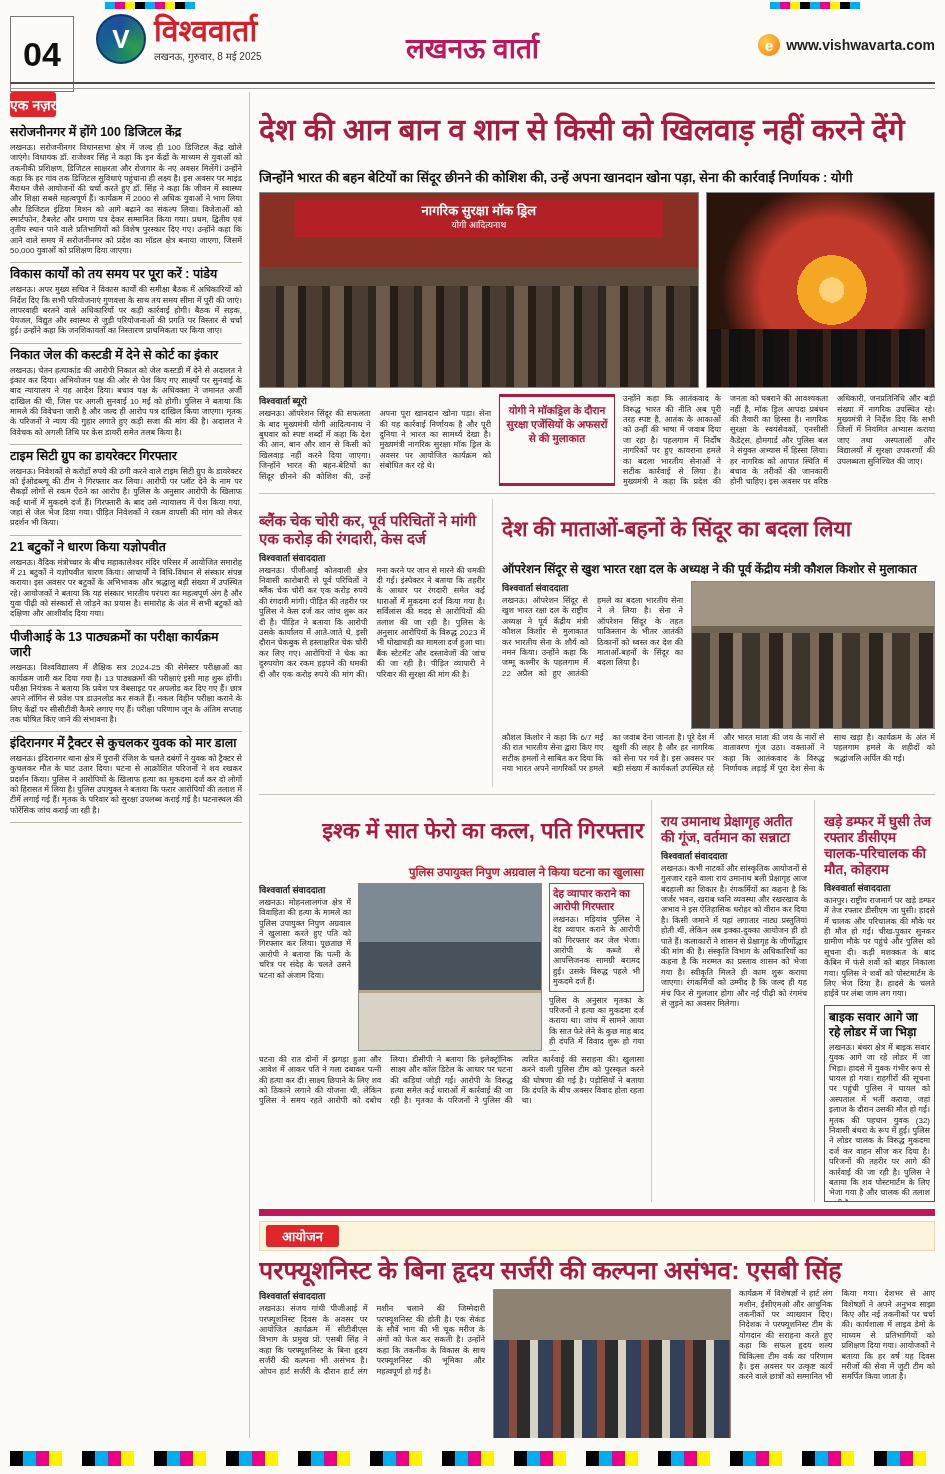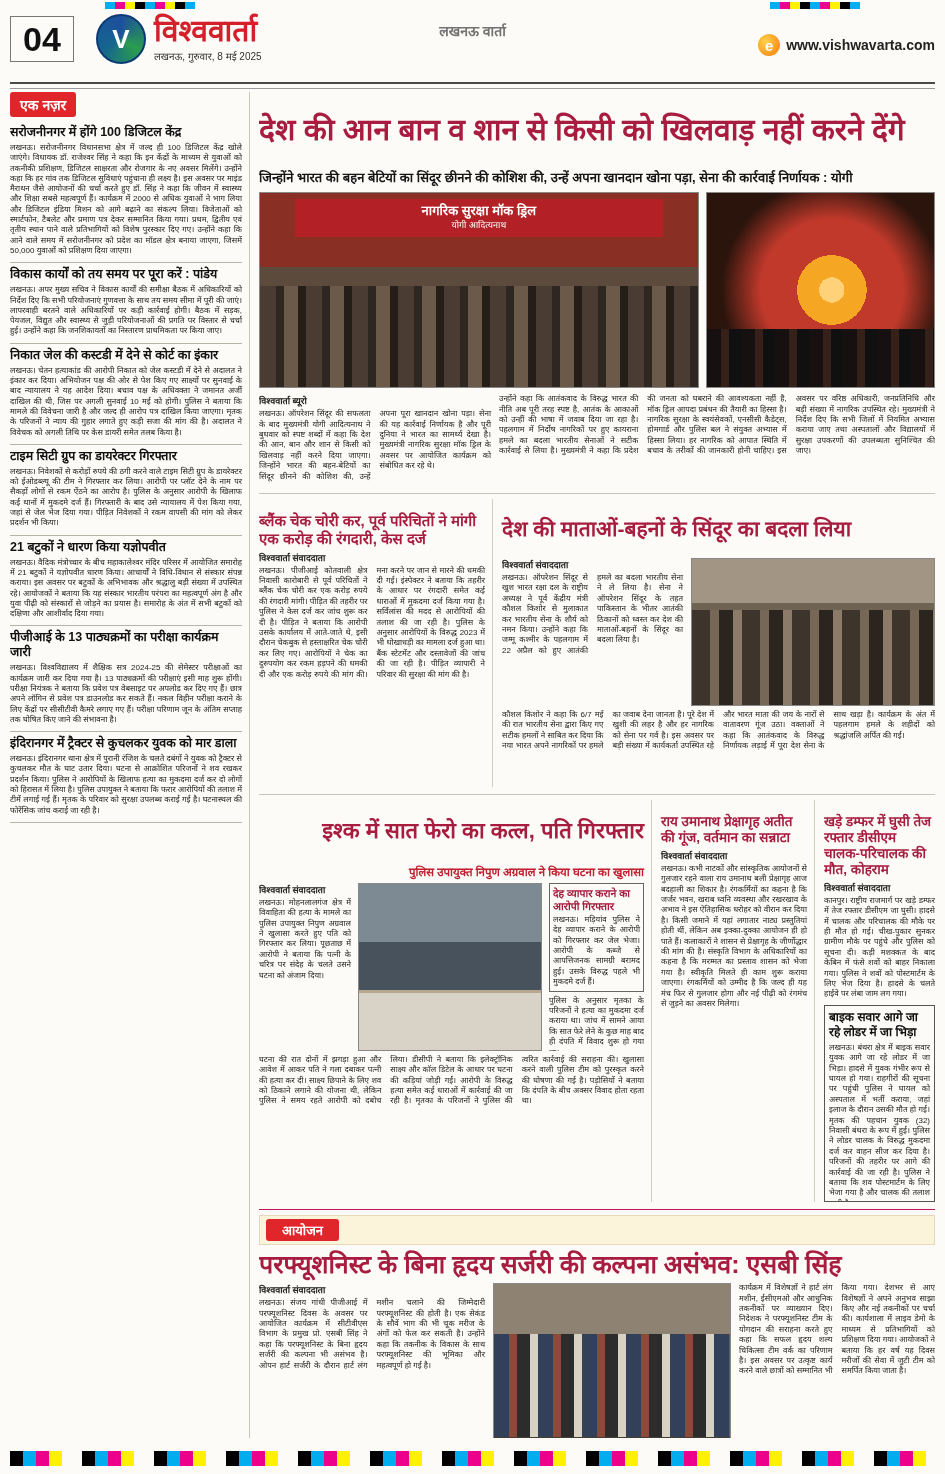--- a/index.html
+++ b/index.html
@@ -5,39 +5,39 @@
   html,body{margin:0;padding:0;background:#e8e6e0;}
   .page{position:relative;width:945px;height:1474px;margin:0 auto;background:#fcfbf7;
         font-family:"Liberation Sans","DejaVu Sans",sans-serif;color:#1a1a1a;overflow:hidden;}
   
   .regmark{position:absolute;top:2px;height:7px;width:90px;
     background:repeating-linear-gradient(90deg,#00aeef 0 10px,#ec008c 10px 20px,#fff200 20px 30px,#000 30px 40px);}
   .regmark.left{left:105px;} .regmark.right{left:770px;}
   
   header{position:absolute;top:12px;left:10px;right:10px;height:66px;}
   .pagenum{position:absolute;left:0;top:4px;font-size:34px;font-weight:bold;color:#111;
-    border:1px solid #777;padding:4px 12px;line-height:36px;}
+    border:1px solid #777;padding:19px 12px;line-height:36px;}
   .masthead-block{position:absolute;left:86px;top:2px;display:flex;align-items:center;gap:8px;}
   .logo-circle{width:46px;height:46px;border-radius:50%;
     background:conic-gradient(#1d4f9c,#2a9d4e,#15658f,#1d4f9c);display:flex;align-items:center;justify-content:center;
     color:#fff;font-size:26px;font-weight:bold;border:2px solid #0c3a74;}
   .masthead-title{font-size:30px;font-weight:bold;color:#d3202a;line-height:32px;}
   .edition-line{font-size:10px;color:#333;margin-top:2px;}
-  .section-title{position:absolute;left:50%;transform:translateX(-50%);top:9px;font-size:14px;font-weight:bold;color:#737373;}
+  .section-title{position:absolute;left:50%;transform:translateX(-50%);top:16px;font-size:28px;font-weight:bold;color:#be185d;}
   .website{position:absolute;right:0;top:22px;display:flex;align-items:center;gap:6px;font-size:14px;font-weight:bold;color:#222;}
   .e-logo{width:22px;height:22px;border-radius:50%;background:radial-gradient(circle at 35% 35%,#ffd24d,#f7941d 70%);
     color:#fff;font-weight:bold;font-size:15px;display:flex;align-items:center;justify-content:center;}
   .header-rule{position:absolute;top:82px;left:10px;right:10px;height:4px;
     border-top:2px solid #4a4a4a;border-bottom:1px solid #9a9a9a;}
   
   .content{position:absolute;top:92px;left:10px;right:10px;bottom:36px;display:flex;gap:9px;}
   
   aside.sidebar{width:232px;flex:0 0 232px;border-right:1px solid #c8c4ba;padding-right:7px;overflow:hidden;}
   .sb-tag{display:inline-block;background:#e0262b;color:#fff;font-size:14px;font-weight:bold;
-    padding:3px 10px;border-radius:3px;margin-bottom:4px;}
+    padding:3px 0;border-radius:3px;margin-bottom:4px;}
   .sb-article{border-bottom:1px solid #b9b4a8;padding:4px 0 6px 0;}
   .sb-headline{font-size:12.5px;font-weight:bold;color:#111;line-height:15px;margin-bottom:3px;}
   .sb-body{font-size:8px;line-height:10.3px;text-align:justify;color:#222;}
   
   main.main{flex:1;display:flex;flex-direction:column;gap:7px;overflow:hidden;}
   .lead-headline{font-size:30px;font-weight:bold;color:#a81c3f;line-height:36px;}
   .lead-subhead{font-size:13px;font-weight:bold;color:#161616;margin-top:5px;}
   .photo-row{display:flex;gap:7px;margin-top:6px;height:196px;}
   .photo{position:relative;border:1px solid #888;overflow:hidden;}
   .lead-photo-stage{flex:1.85;background:linear-gradient(180deg,#8a2f24 0 38%,#5c4a3d 38% 62%,#3a322b 62% 100%);padding-left:17px;}
@@ -82,21 +82,21 @@
   .ishq-colB{flex:1;display:flex;flex-direction:column;gap:4px;}
   .inset-box{border:1px solid #666;padding:3px;}
   .inset-head{font-size:10.5px;font-weight:bold;color:#a81c3f;line-height:13px;margin-bottom:2px;}
   .ishq-bottom{margin-top:4px;flex:1;overflow:hidden;}
   .theatre{width:146px;flex:0 0 146px;border-right:1px solid #d2cec4;padding-right:7px;}
   .h-sm{font-size:13.5px;font-weight:bold;color:#a81c3f;line-height:16px;margin-bottom:3px;}
   .dumpercol{flex:1;display:flex;flex-direction:column;gap:5px;overflow:hidden;}
   .bike-box{border:1px solid #555;padding:4px;flex:1;overflow:hidden;}
   .bike-head{font-size:12px;font-weight:bold;color:#111;line-height:15px;margin-bottom:3px;}
   
-  .band4{flex:1;display:flex;flex-direction:column;border-top:1px solid #be185d;padding-top:5px;overflow:hidden;}
+  .band4{flex:1;display:flex;flex-direction:column;border-top:7px solid #be185d;padding-top:5px;overflow:hidden;}
   .ayojan-strip{display:flex;align-items:center;gap:10px;background:#fbf3da;border:1px solid #e4d9b8;padding:3px 6px;}
   .ayojan-tag{background:#e0262b;color:#fff;font-size:13px;font-weight:bold;padding:2px 16px;border-radius:3px;}
   .ayojan-text{color:#c22030;font-size:14px;font-weight:bold;}
   .perf-headline{font-size:25px;font-weight:bold;color:#a81c3f;line-height:29px;margin:5px 0 4px 0;}
   .perf-row{display:flex;gap:8px;flex:1;overflow:hidden;}
   .perf-colA{width:226px;flex:0 0 226px;}
   .perf-photo{width:236px;flex:0 0 236px;height:186px;background:linear-gradient(180deg,#8e8273 0 28%,#665b4d 28% 78%,#453d33 78%);}
   .perf-people{position:absolute;bottom:18%;left:0;right:0;height:55%;
     background:repeating-linear-gradient(90deg,#33405a 0 15px,#8c4a3a 15px 23px,#2c2c2c 23px 36px,#d8d2c4 36px 44px);}
   .perf-colB{flex:1;}
@@ -179,34 +179,36 @@
           </div>
           <div class="photo lead-photo-fire">
             <div class="fire-crowd"></div>
           </div>
         </div>
         <div class="lead-body-row">
           <div class="lead-col-a">
             <div class="byline">विश्ववार्ता ब्यूरो</div>
             <div class="body-text cols2">लखनऊ। ऑपरेशन सिंदूर की सफलता के बाद मुख्यमंत्री योगी आदित्यनाथ ने बुधवार को स्पष्ट शब्दों में कहा कि देश की आन, बान और शान से किसी को खिलवाड़ नहीं करने दिया जाएगा। जिन्होंने भारत की बहन-बेटियों का सिंदूर छीनने की कोशिश की, उन्हें अपना पूरा खानदान खोना पड़ा। सेना की यह कार्रवाई निर्णायक है और पूरी दुनिया ने भारत का सामर्थ्य देखा है। मुख्यमंत्री नागरिक सुरक्षा मॉक ड्रिल के अवसर पर आयोजित कार्यक्रम को संबोधित कर रहे थे।</div>
           </div>
+          <div class="highlight-box">योगी ने मॉकड्रिल के दौरान सुरक्षा एजेंसियों के अफसरों से की मुलाकात</div>
           <div class="lead-col-b">
             <div class="body-text cols3">उन्होंने कहा कि आतंकवाद के विरुद्ध भारत की नीति अब पूरी तरह स्पष्ट है, आतंक के आकाओं को उन्हीं की भाषा में जवाब दिया जा रहा है। पहलगाम में निर्दोष नागरिकों पर हुए कायराना हमले का बदला भारतीय सेनाओं ने सटीक कार्रवाई से लिया है। मुख्यमंत्री ने कहा कि प्रदेश की जनता को घबराने की आवश्यकता नहीं है, मॉक ड्रिल आपदा प्रबंधन की तैयारी का हिस्सा है। नागरिक सुरक्षा के स्वयंसेवकों, एनसीसी कैडेट्स, होमगार्ड और पुलिस बल ने संयुक्त अभ्यास में हिस्सा लिया। हर नागरिक को आपात स्थिति में बचाव के तरीकों की जानकारी होनी चाहिए। इस अवसर पर वरिष्ठ अधिकारी, जनप्रतिनिधि और बड़ी संख्या में नागरिक उपस्थित रहे। मुख्यमंत्री ने निर्देश दिए कि सभी जिलों में नियमित अभ्यास कराया जाए तथा अस्पतालों और विद्यालयों में सुरक्षा उपकरणों की उपलब्धता सुनिश्चित की जाए।</div>
           </div>
         </div>
       </section>
 
       <section class="band2">
         <article class="extortion">
           <h2 class="h-md">ब्लैंक चेक चोरी कर, पूर्व परिचितों ने मांगी एक करोड़ की रंगदारी, केस दर्ज</h2>
           <div class="byline">विश्ववार्ता संवाददाता</div>
           <div class="body-text cols2">लखनऊ। पीजीआई कोतवाली क्षेत्र निवासी कारोबारी से पूर्व परिचितों ने ब्लैंक चेक चोरी कर एक करोड़ रुपये की रंगदारी मांगी। पीड़ित की तहरीर पर पुलिस ने केस दर्ज कर जांच शुरू कर दी है। पीड़ित ने बताया कि आरोपी उसके कार्यालय में आते-जाते थे, इसी दौरान चेकबुक से हस्ताक्षरित चेक चोरी कर लिए गए। आरोपियों ने चेक का दुरुपयोग कर रकम हड़पने की धमकी दी और एक करोड़ रुपये की मांग की। मना करने पर जान से मारने की धमकी दी गई। इंस्पेक्टर ने बताया कि तहरीर के आधार पर रंगदारी समेत कई धाराओं में मुकदमा दर्ज किया गया है। सर्विलांस की मदद से आरोपियों की तलाश की जा रही है। पुलिस के अनुसार आरोपियों के विरुद्ध 2023 में भी धोखाधड़ी का मामला दर्ज हुआ था। बैंक स्टेटमेंट और दस्तावेजों की जांच की जा रही है। पीड़ित व्यापारी ने परिवार की सुरक्षा की मांग की है।</div>
         </article>
         <article class="sindoor">
           <h2 class="h-lg">देश की माताओं-बहनों के सिंदूर का बदला लिया</h2>
+          <div class="sindoor-sub">ऑपरेशन सिंदूर से खुश भारत रक्षा दल के अध्यक्ष ने की पूर्व केंद्रीय मंत्री कौशल किशोर से मुलाकात</div>
           <div class="sindoor-top">
             <div class="sindoor-textA">
               <div class="byline">विश्ववार्ता संवाददाता</div>
               <div class="body-text cols2">लखनऊ। ऑपरेशन सिंदूर से खुश भारत रक्षा दल के राष्ट्रीय अध्यक्ष ने पूर्व केंद्रीय मंत्री कौशल किशोर से मुलाकात कर भारतीय सेना के शौर्य को नमन किया। उन्होंने कहा कि जम्मू कश्मीर के पहलगाम में 22 अप्रैल को हुए आतंकी हमले का बदला भारतीय सेना ने ले लिया है। सेना ने ऑपरेशन सिंदूर के तहत पाकिस्तान के भीतर आतंकी ठिकानों को ध्वस्त कर देश की माताओं-बहनों के सिंदूर का बदला लिया है।</div>
             </div>
             <div class="photo sindoor-photo">
               <div class="sindoor-people"></div>
             </div>
           </div>
           <div class="sindoor-bottom body-text cols4">कौशल किशोर ने कहा कि 6/7 मई की रात भारतीय सेना द्वारा किए गए सटीक हमलों ने साबित कर दिया कि नया भारत अपने नागरिकों पर हमले का जवाब देना जानता है। पूरे देश में खुशी की लहर है और हर नागरिक को सेना पर गर्व है। इस अवसर पर बड़ी संख्या में कार्यकर्ता उपस्थित रहे और भारत माता की जय के नारों से वातावरण गूंज उठा। वक्ताओं ने कहा कि आतंकवाद के विरुद्ध निर्णायक लड़ाई में पूरा देश सेना के साथ खड़ा है। कार्यक्रम के अंत में पहलगाम हमले के शहीदों को श्रद्धांजलि अर्पित की गई।</div>

